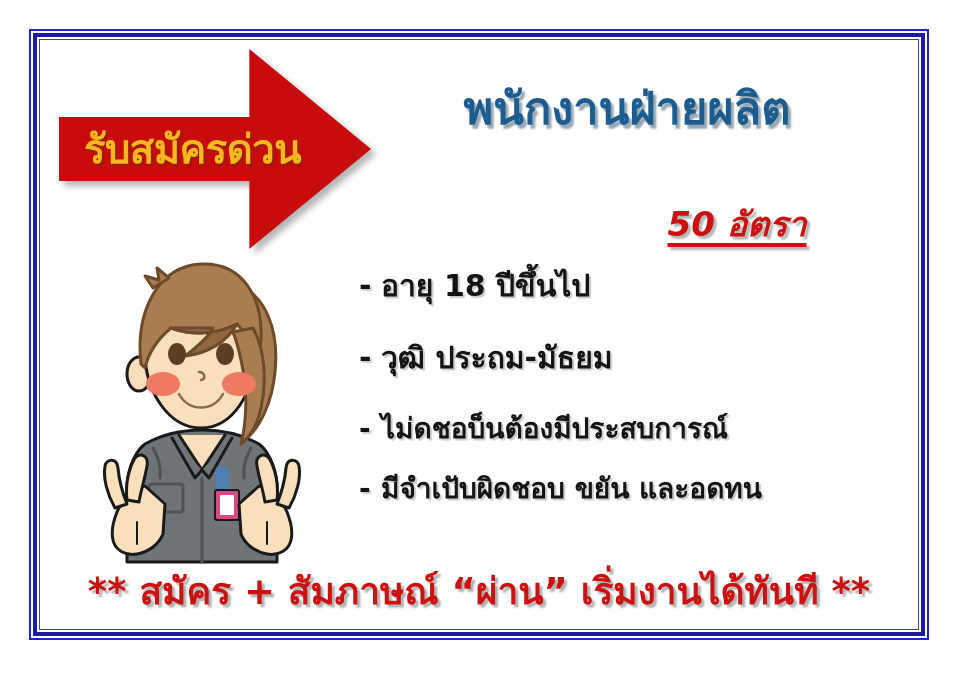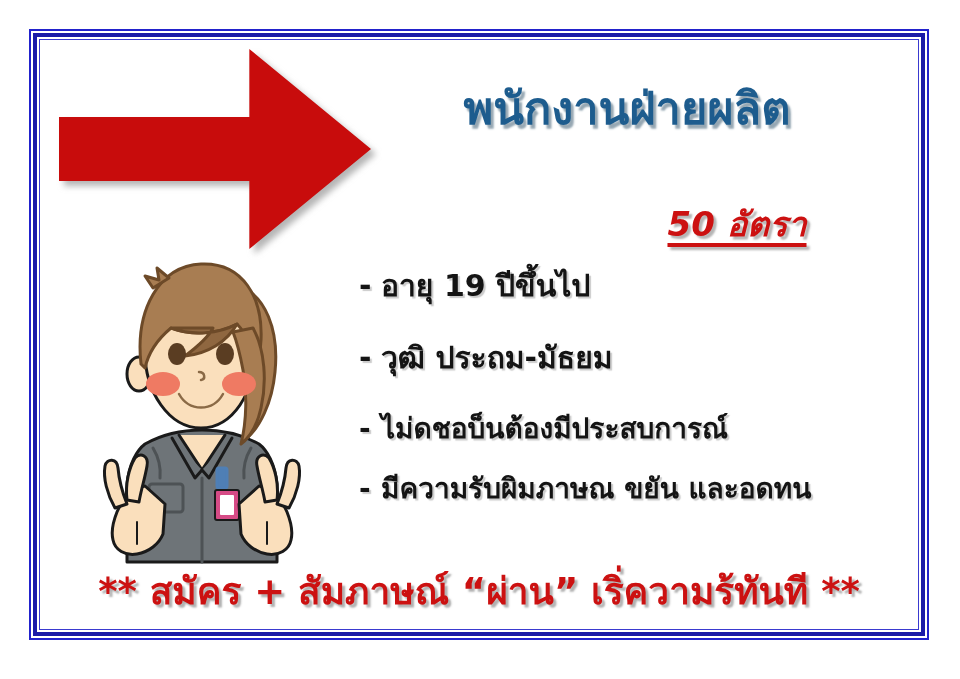--- a/index.html
+++ b/index.html
@@ -149,42 +149,43 @@
   #character svg { display: block; width: 100%; height: 100%; }
 </style>
 </head>
 <body>
 
 <div id="poster">
   <div id="poster-inner"></div>
 
   <div id="arrow-wrap">
     <div id="arrow-shape"></div>
+    <div id="arrow-label">รับสมัครด่วน</div>
   </div>
 
   <div id="headline">พนักงานฝ่ายผลิต</div>
 
   <div id="subheadline">50  อัตรา</div>
 
   <div id="bullets">
     <div class="bullet-row b0">
       <span class="bullet-dash">-</span>
-      <span>อายุ  19  ปีขึ้นไป</span>
+      <span>อายุ  18  ปีขึ้นไป</span>
     </div>
     <div class="bullet-row b1">
       <span class="bullet-dash">-</span>
       <span>วุฒิ  ประถม-มัธยม</span>
     </div>
     <div class="bullet-row b2">
       <span class="bullet-dash">-</span>
       <span>ไม่ดชอบ็นต้องมีประสบการณ์</span>
     </div>
     <div class="bullet-row b3">
       <span class="bullet-dash">-</span>
-      <span>มีความรับผิมภาษณ  ขยัน  และอดทน</span>
+      <span>มีจำเปับผิดชอบ  ขยัน  และอดทน</span>
     </div>
   </div>
 
   <div id="character">
     <svg viewBox="0 0 270 350" xmlns="http://www.w3.org/2000/svg">
       <g stroke="#1a1a1a" stroke-width="3" stroke-linejoin="round" stroke-linecap="round">
 
         <path d="M168 52 C200 62 212 100 208 140 C205 172 192 196 180 206
                  C186 186 188 160 184 140 C180 118 170 96 160 84 Z" fill="#a87d52" stroke="#6d4a28"></path>
 
@@ -261,14 +262,14 @@
 
       <ellipse cx="96" cy="152" rx="17" ry="12" fill="#ef7a63" stroke="none"></ellipse>
       <ellipse cx="172" cy="152" rx="17" ry="12" fill="#ef7a63" stroke="none"></ellipse>
 
       <path d="M132 140 C138 140 139 147 134 148" fill="none" stroke="#8a6a46" stroke-width="2.5" stroke-linecap="round"></path>
 
       <path d="M112 162 C122 180 146 180 156 162" fill="none" stroke="#8a6a46" stroke-width="2.5" stroke-linecap="round"></path>
     </svg>
   </div>
 
-  <div id="footer">** สมัคร + สัมภาษณ์ “ผ่าน” เริ่ความร้ทันที **</div>
+  <div id="footer">** สมัคร + สัมภาษณ์ “ผ่าน” เริ่มงานได้ทันที **</div>
 </div>
 
 </body></html>

